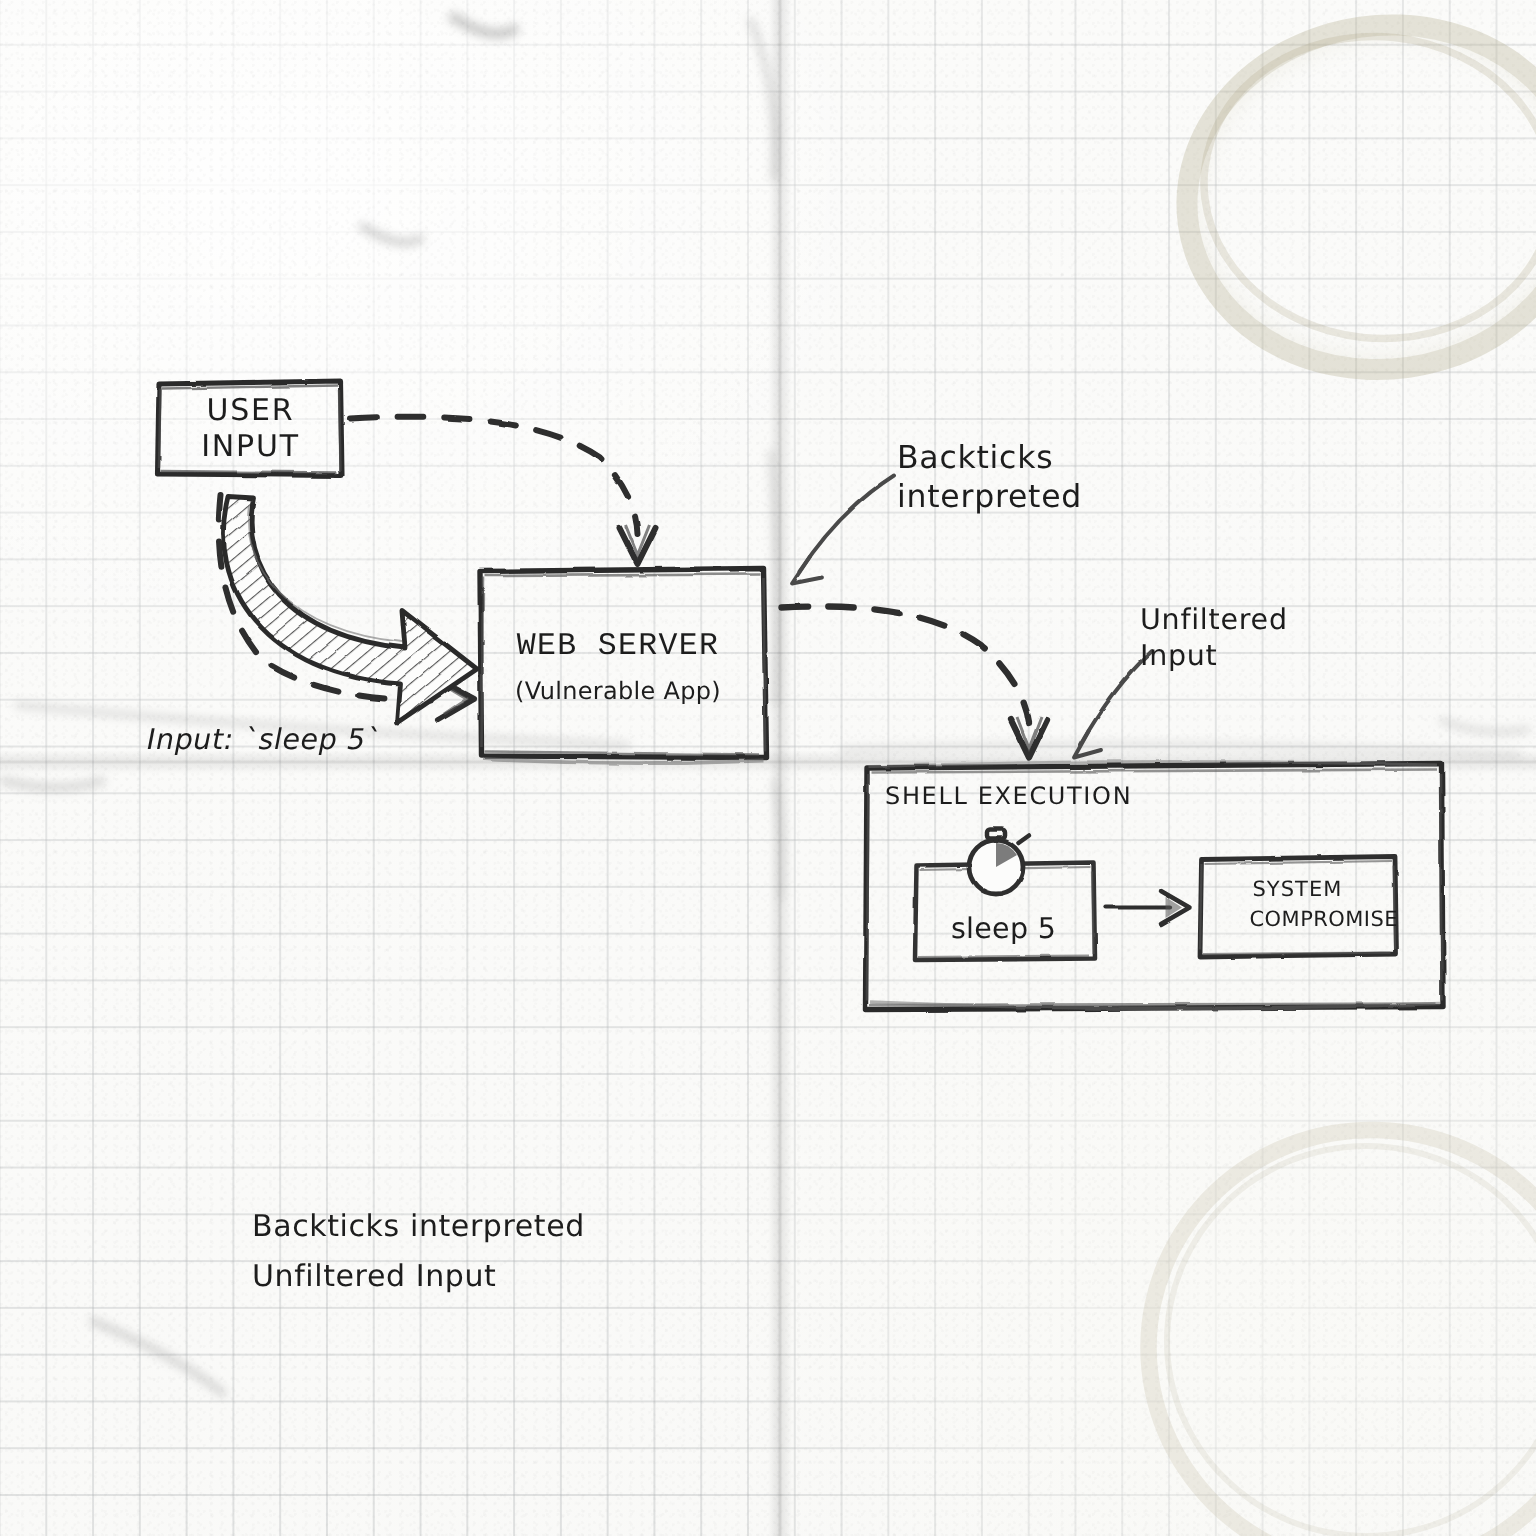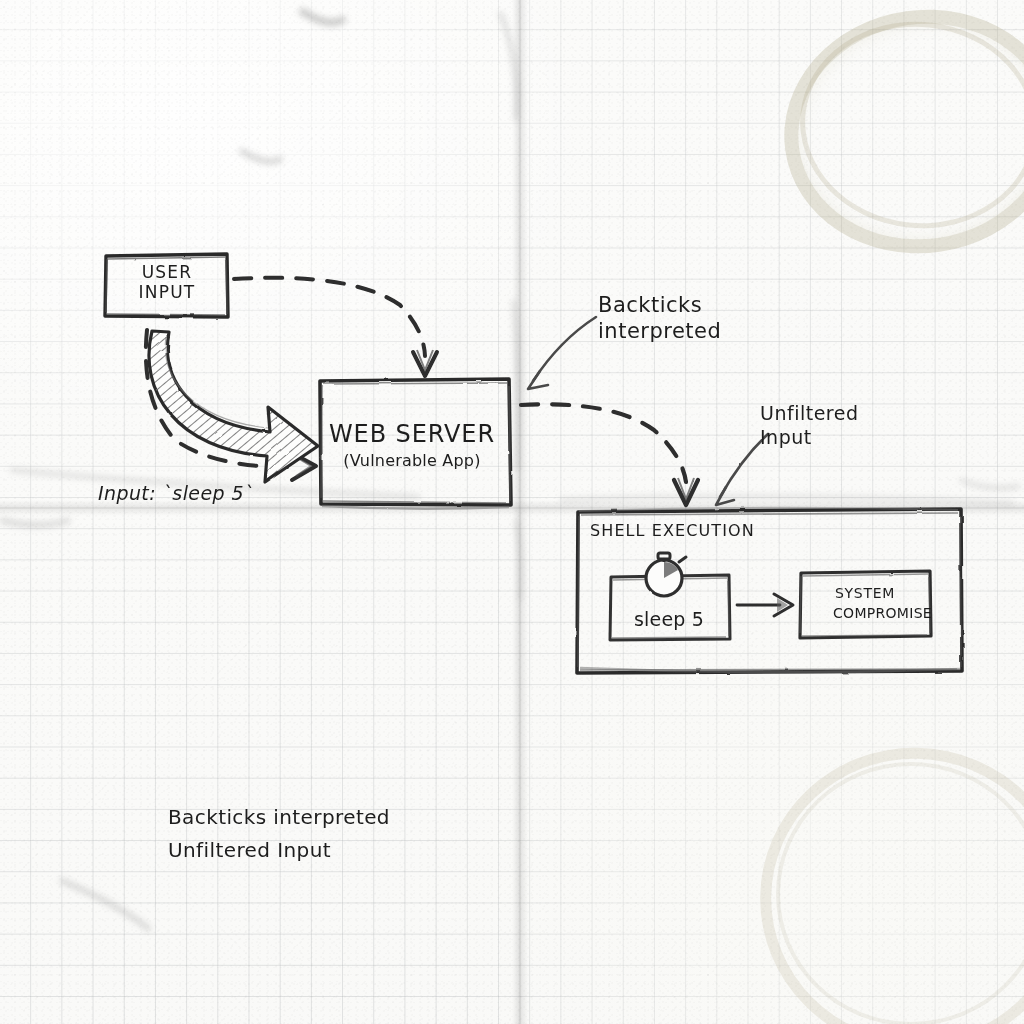--- a/index.html
+++ b/index.html
@@ -65,22 +65,22 @@
   .coffee.r2b{
     left:776px;top:762px;width:262px;height:256px;
     border:4px solid rgba(175,168,138,0.15);
   }
   
   svg.ink{position:absolute;inset:0;width:1024px;height:1024px;}
   
   .txt{position:absolute;pointer-events:none;color:#1d1d1d;
        font-family:"DejaVu Sans", sans-serif; letter-spacing:.5px;white-space:pre;}
   .node-label{text-align:center;line-height:1.18;}
-  .t-user{left:105px;top:262px;width:124px;font-size:17px;letter-spacing:1.2px;}
-  .t-web1{left:318px;top:420px;width:188px;font-size:24px;letter-spacing:.9px;}
+  .t-user{left:105px;top:262px;width:124px;font-size:20px;letter-spacing:1.2px;}
+  .t-web1{left:318px;top:420px;width:188px;font-size:21px;letter-spacing:.9px;font-family:Liberation Mono, monospace;}
   .t-web2{left:318px;top:452px;width:188px;font-size:16px;letter-spacing:.2px;}
   .t-shell{left:590px;top:521px;font-size:16px;letter-spacing:1.1px;}
   .t-sleep{left:610px;top:598px;width:118px;font-size:19px;text-align:center;letter-spacing:.2px;margin-top:10px;}
   .t-sys1{left:800px;top:585px;width:130px;font-size:14px;text-align:center;letter-spacing:.7px;}
   .t-sys2{left:798px;top:605px;width:134px;font-size:14px;text-align:right;letter-spacing:.3px;}
   .t-ann1{left:598px;top:292px;font-size:21px;line-height:1.25;}
   .t-ann2{left:760px;top:390px;font-size:19px;line-height:1.25;text-align:left;width:132px;margin-top:12px;}
   .t-input{left:98px;top:482px;font-size:19px;letter-spacing:.4px;font-style:italic;}
   .t-cap1{left:96px;top:743px;font-size:21px;letter-spacing:.6px;}
   .t-cap2{left:168px;top:805px;font-size:20px;letter-spacing:.4px;}

